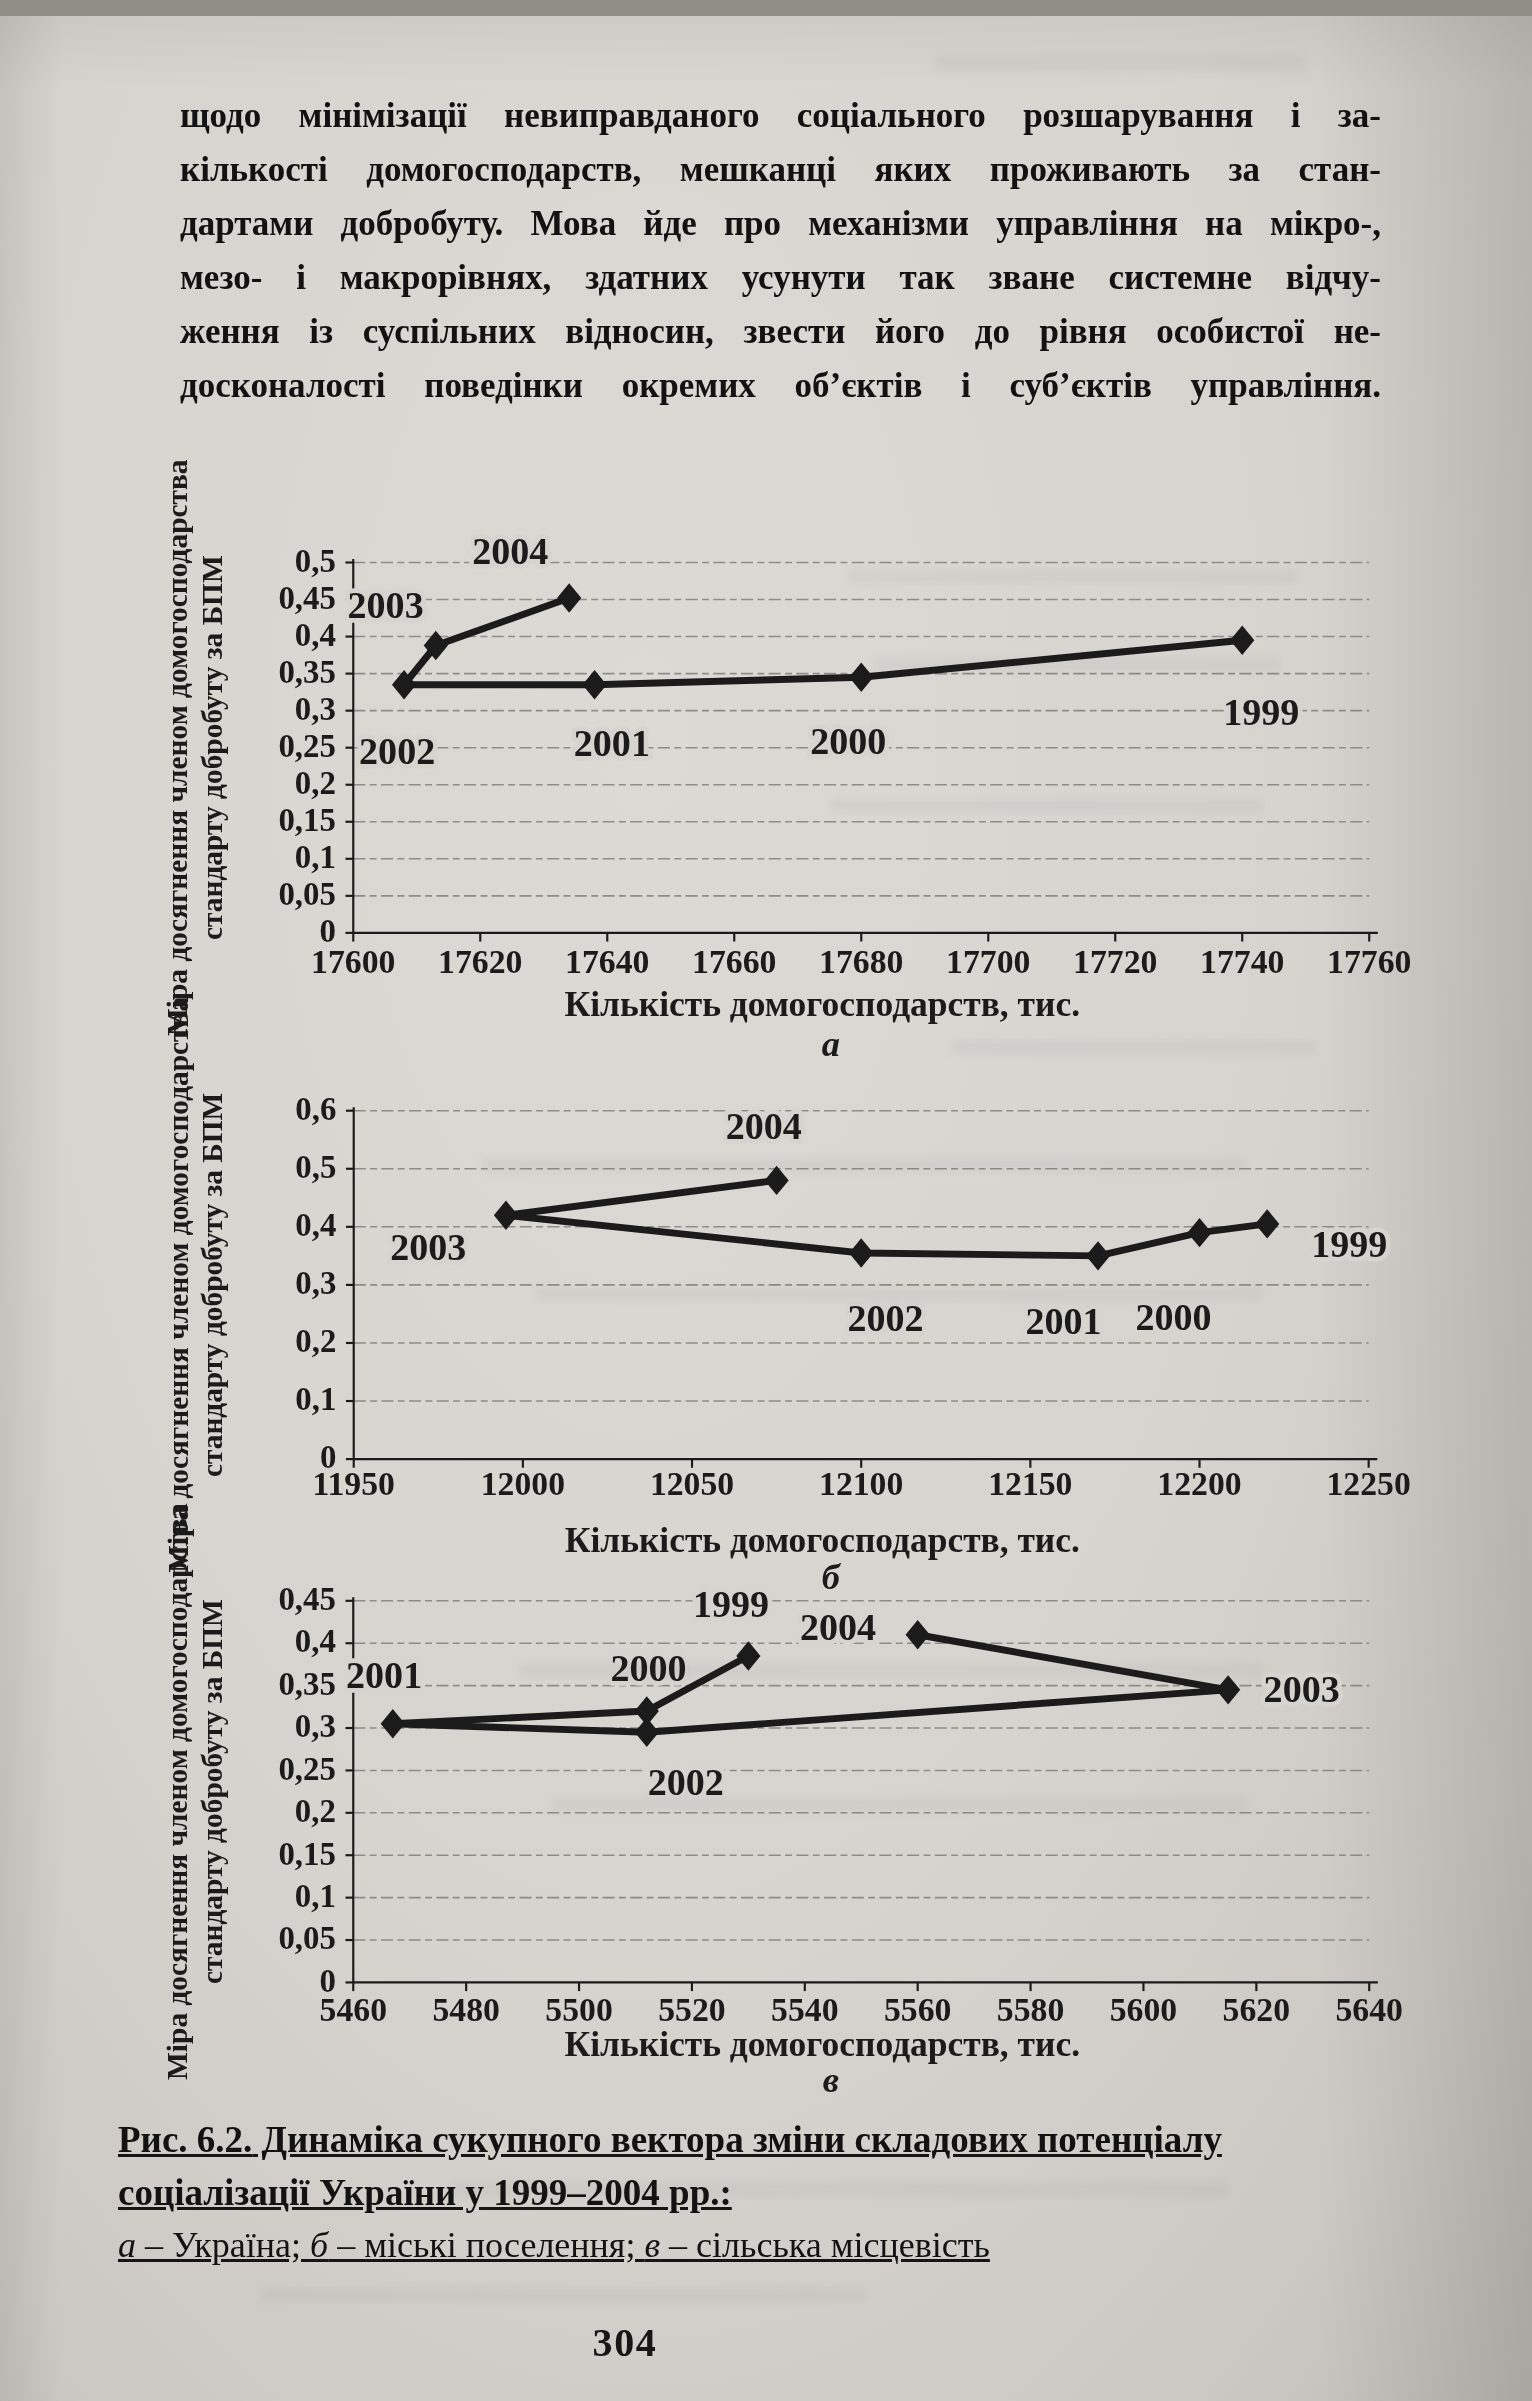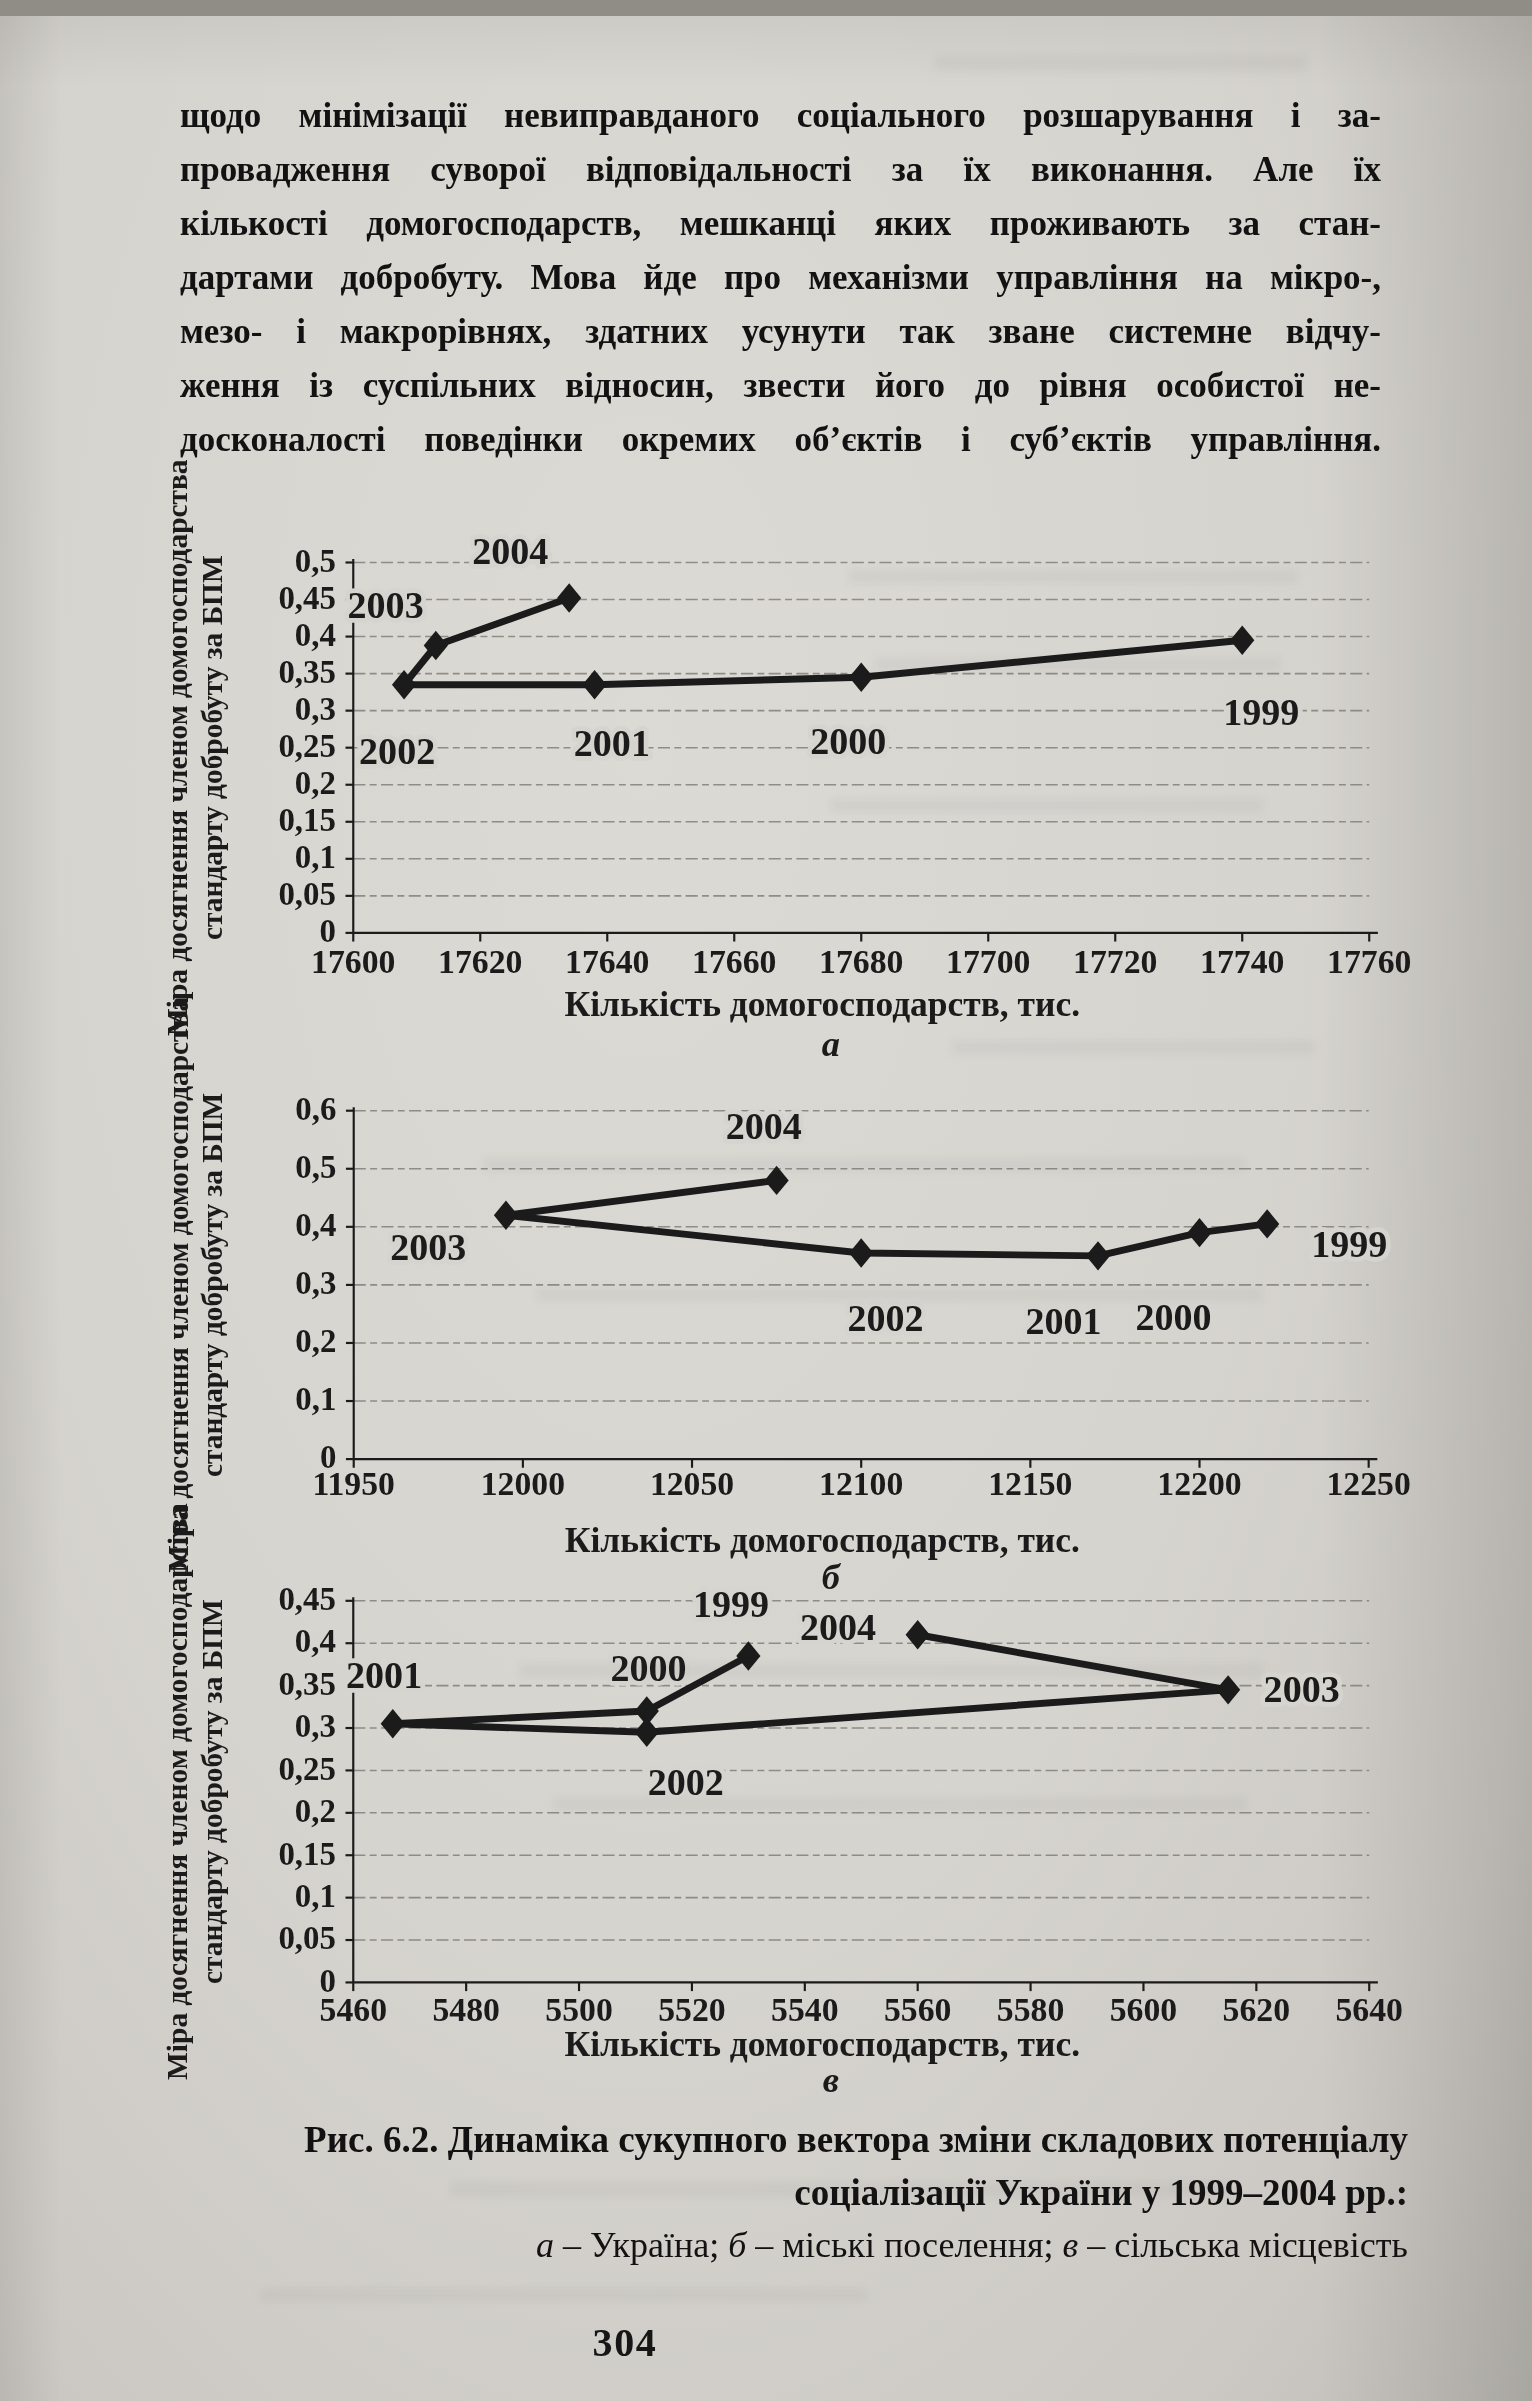--- a/index.html
+++ b/index.html
@@ -29,40 +29,39 @@
   .chart .ytick{font-size:38px;font-weight:bold;dominant-baseline:middle;}
   .chart .xtick{font-size:39px;font-weight:bold;}
   .chart .yearlbl{
     font-size:44px;font-weight:bold;dominant-baseline:middle;
     paint-order:stroke;stroke:#d6d4cf;stroke-width:11px;stroke-linejoin:round;
   }
   .chart .axis-title{font-size:41px;font-weight:bold;}
   .chart .ylabel{font-size:34px;font-weight:bold;}
   .chart .letter{font-size:42px;font-style:italic;font-weight:600;}
   
-  .caption{position:absolute;left:110px;top:2097px;width:1298px;text-align:right;}
+  .caption{position:absolute;left:118px;top:2097px;width:1298px;text-align:left;text-decoration:underline;}
   .cap-line{font-size:37px;line-height:53px;font-weight:bold;color:#121212;}
   .cap-sub{font-weight:500;font-size:36px;}
   .cap-sub .it{font-style:italic;}
   
   .page-number{
     position:absolute;left:0;top:2303px;width:1250px;
     text-align:center;font-size:40px;font-weight:600;letter-spacing:1.7px;
   }
   
   .ghost{position:absolute;background:rgba(72,70,66,0.055);filter:blur(4.3px);border-radius:3.5px;}
 </style>
 </head>
 <body>
 
 <div class="page">
 
   <div class="paragraph">
     <div class="para-line">щодо мінімізації невиправданого соціального розшарування і за-</div>
-    <div class="para-line">провадження суворої відповідальності за їх виконання. Але їх</div>
     <div class="para-line">кількості домогосподарств, мешканці яких проживають за стан-</div>
     <div class="para-line">дартами добробуту. Мова йде про механізми управління на мікро-,</div>
     <div class="para-line">мезо- і макрорівнях, здатних усунути так зване системне відчу-</div>
     <div class="para-line">ження із суспільних відносин, звести його до рівня особистої не-</div>
     <div class="para-line">досконалості поведінки окремих об’єктів і суб’єктів управління.</div>
   </div>
 
   <svg id="chart-a" class="chart" width="1350" height="554" viewBox="0 0 1560 640" style="top: 517px;">
       <line x1="258" y1="419.2" x2="1432" y2="419.2" stroke="#82807a" stroke-width="1.8" stroke-dasharray="14 5 8 5" opacity="0.85"></line>
       <line x1="258" y1="376.4" x2="1432" y2="376.4" stroke="#82807a" stroke-width="1.8" stroke-dasharray="14 5 8 5" opacity="0.85"></line>

